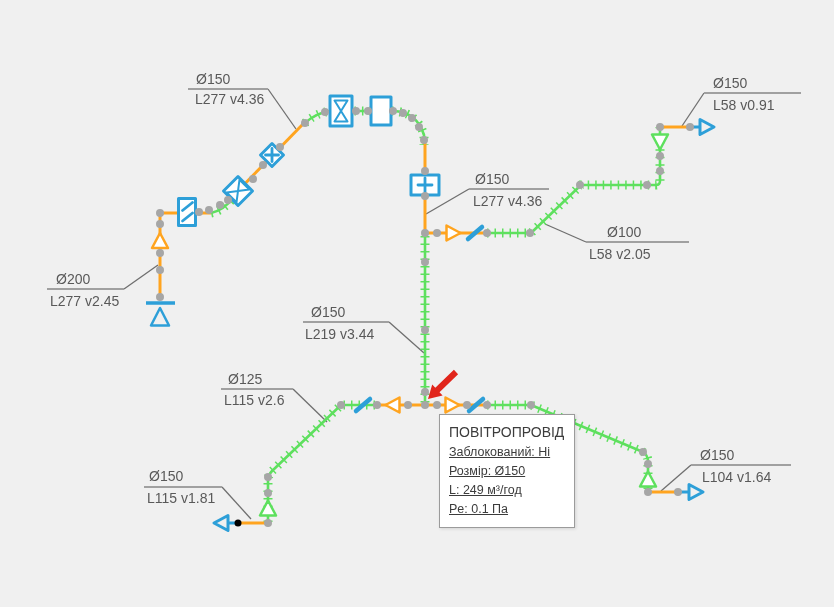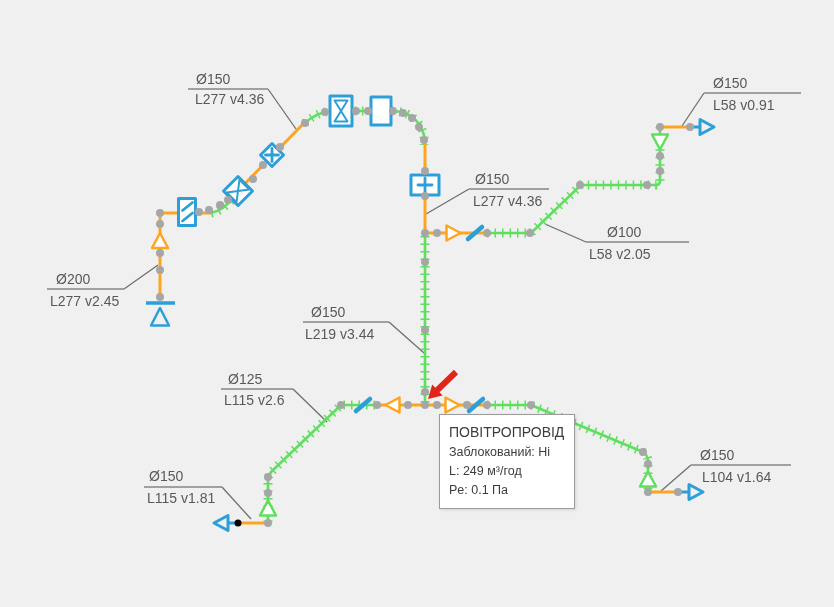--- a/index.html
+++ b/index.html
@@ -28,21 +28,21 @@
 
   .cursor { fill:var(--c-cursor-red,#e1251b); }
 
   .tooltip { position:absolute; left:432px; top:414px;
              background:var(--c-tooltip-bg,#fff);
              border:1px solid var(--c-tooltip-border,#9b9b9b);
              padding:7px 10px 8px 9px; white-space:nowrap;
              color:var(--c-tooltip-text,#3c3c3c);
              box-shadow:1px 1px 3px rgba(0,0,0,.12);margin-left:7px; }
   .tooltip-title { font-size:14px; line-height:21px; }
-  .tooltip-row   { font-size:12.5px; line-height:19px; }
+  .tooltip-row   { font-size:12.5px; line-height:19px;text-decoration:underline; }
 </style>
 </head>
 <body>
 
 <div class="canvas">
 <svg width="834" height="607" viewBox="0 0 834 607">
 
   <defs>
     <path id="gp1" d="M211,213 Q224,210 233,198"></path>
     <path id="gp2" d="M305,123 Q316,113 330,111 L393,111 Q417,112 424,135 L424,145"></path>
@@ -256,16 +256,17 @@
       <text class="callout-text" x="702" y="482">L104 v1.64</text>
     </g>
   </g>
 
   <polygon class="cursor" points="453.9,369.8 435.3,387.8 432.2,384.6 428,399 442.6,395.4 439.5,392.2 458.1,374.2"></polygon>
 </svg>
 
   <div class="tooltip">
     <div class="tooltip-title">ПОВІТРОПРОВІД</div>
     <div class="tooltip-row">Заблокований: Ні</div>
+    <div class="tooltip-row">Розмір: Ø150</div>
     <div class="tooltip-row">L: 249 м³/год</div>
     <div class="tooltip-row">Pe: 0.1 Па</div>
   </div>
 </div>
 
 </body></html>

